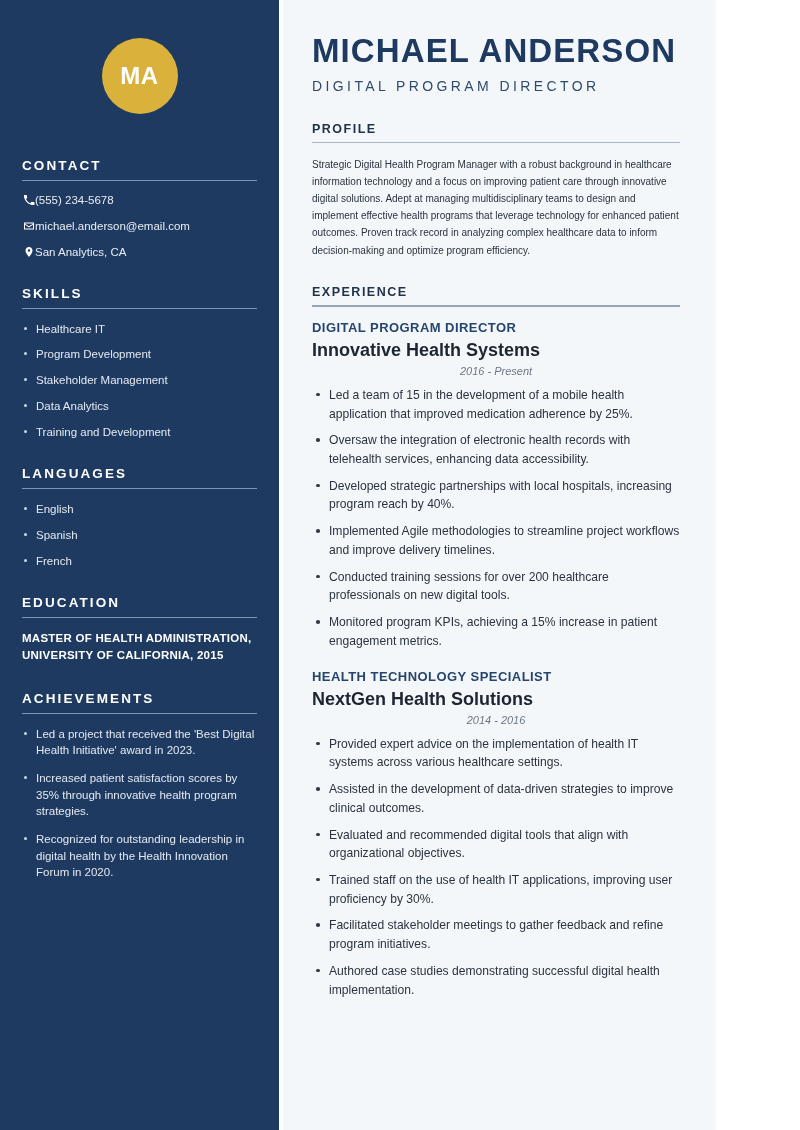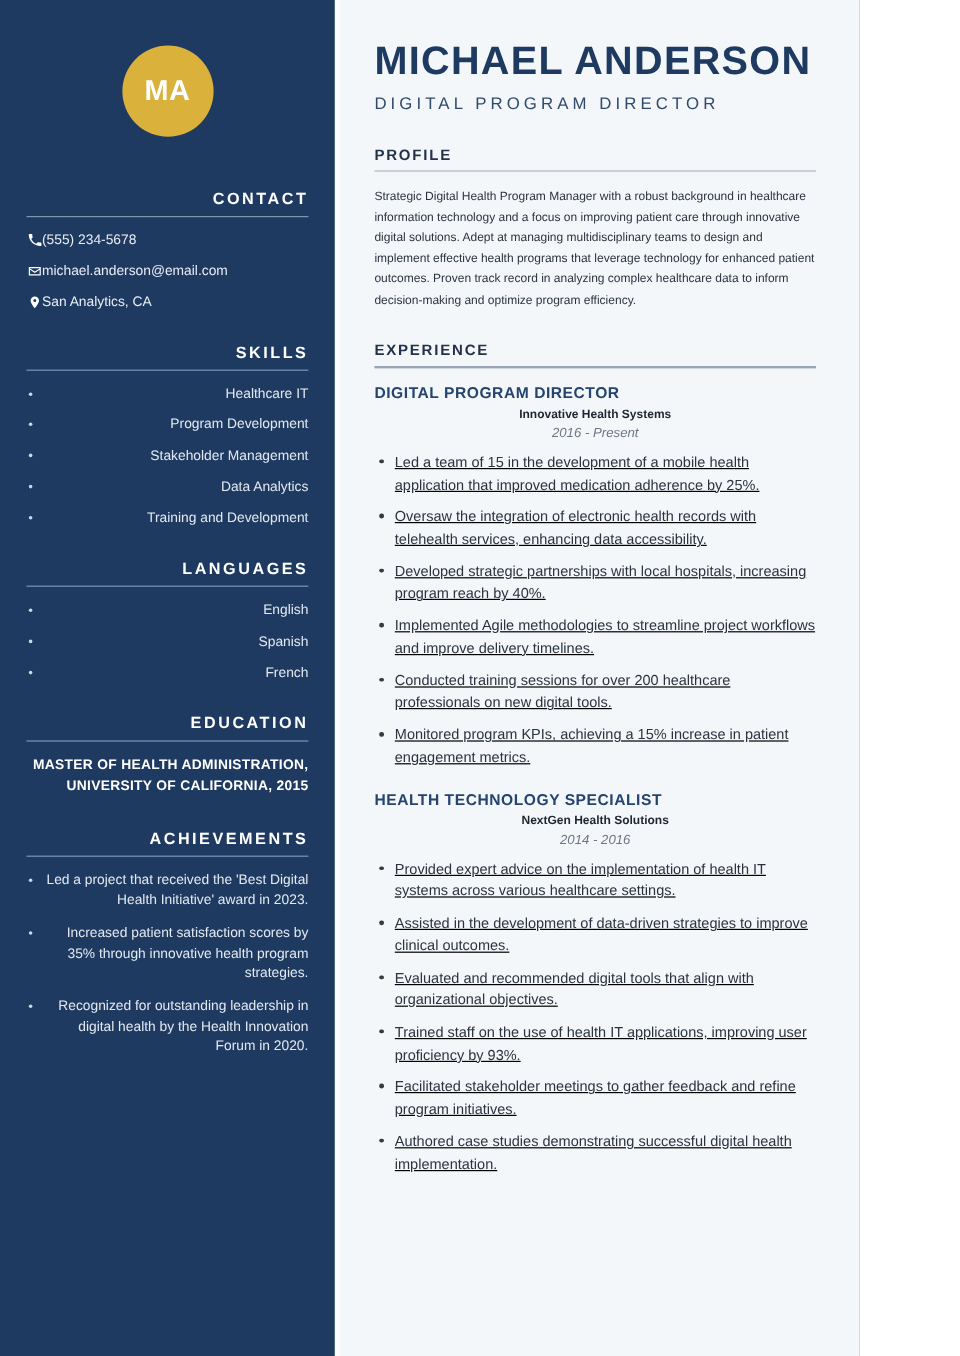--- a/index.html
+++ b/index.html
@@ -9,21 +9,21 @@
     height: 1130px;
     background: #ffffff;
     font-family: "Liberation Sans", sans-serif;
     -webkit-font-smoothing: antialiased;
   }
 
   .resume {
     position: relative;
     width: 716px;
     height: 1130px;
-    background: #14532d;
+    background: #a16207;
     display: flex;
     overflow: hidden;
   }
 
   
   .sidebar {
     width: 279px;
     min-width: 279px;
     background: #1e3a60;
     color: #ffffff;
@@ -51,21 +51,21 @@
     background: #d9b13b;
     color: #ffffff;
     display: flex;
     align-items: center;
     justify-content: center;
     font-size: 24px;
     font-weight: bold;
     letter-spacing: 0.5px;
   }
 
-  .side-section { margin-bottom: 26px; text-align: right; }
+  .side-section { margin-bottom: 26px; }
 
   .side-heading {
     font-size: 13.5px;
     font-weight: bold;
     letter-spacing: 2.1px;
     color: #ffffff;
     padding-bottom: 7px;
   }
   .side-rule {
     height: 1px;
@@ -165,35 +165,34 @@
 
   .exp-entry { margin-bottom: 18px; }
   .exp-title {
     font-size: 13px;
     font-weight: bold;
     color: #25456e;
     letter-spacing: 0.45px;
     margin-bottom: 5px;
   }
   .exp-company {
-    font-size: 10px;
+    font-size: 18px;
     font-weight: bold;
     color: #1d2530;
     margin-bottom: 4px;
-    text-align: center;
   }
   .exp-dates {
     font-size: 11px;
     font-style: italic;
     color: #6d7785;
     margin-bottom: 9px;
     text-align: center;
   }
 
-  .exp-bullets { list-style: none; text-decoration: underline; }
+  .exp-bullets { list-style: none; }
   .exp-bullets li {
     position: relative;
     padding-left: 17px;
     font-size: 12.1px;
     color: #2b3340;
     line-height: 1.55;
     margin-bottom: 8px;
   }
   .exp-bullets li::before {
     content: "";
@@ -316,21 +315,21 @@
       </div>
 
       <div class="exp-entry">
         <div class="exp-title">HEALTH TECHNOLOGY SPECIALIST</div>
         <div class="exp-company">NextGen Health Solutions</div>
         <div class="exp-dates">2014 - 2016</div>
         <ul class="exp-bullets">
           <li>Provided expert advice on the implementation of health IT systems across various healthcare settings.</li>
           <li>Assisted in the development of data-driven strategies to improve clinical outcomes.</li>
           <li>Evaluated and recommended digital tools that align with organizational objectives.</li>
-          <li>Trained staff on the use of health IT applications, improving user proficiency by 93%.</li>
+          <li>Trained staff on the use of health IT applications, improving user proficiency by 30%.</li>
           <li>Facilitated stakeholder meetings to gather feedback and refine program initiatives.</li>
           <li>Authored case studies demonstrating successful digital health implementation.</li>
         </ul>
       </div>
     </section>
 
   </main>
 </div>
 
 </body></html>

